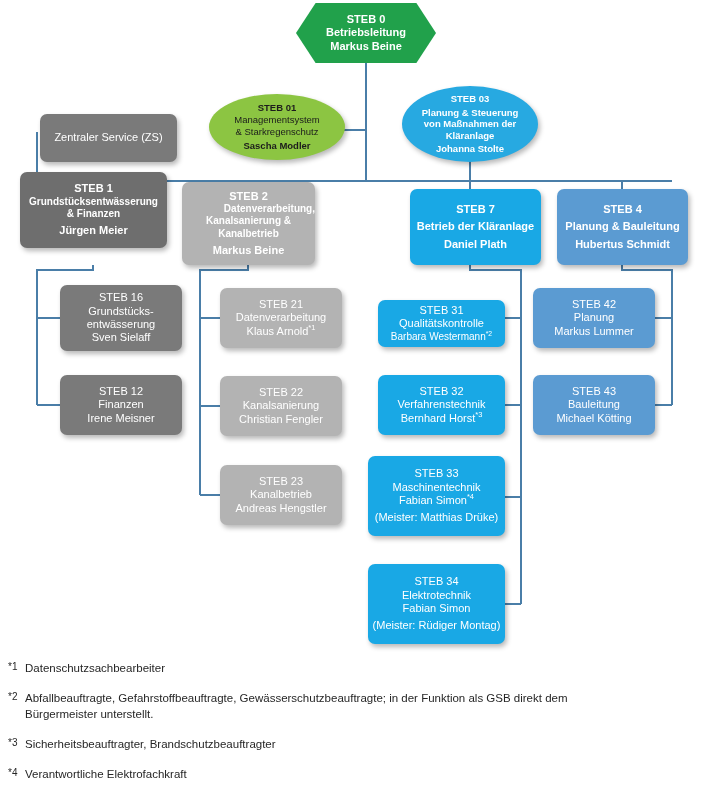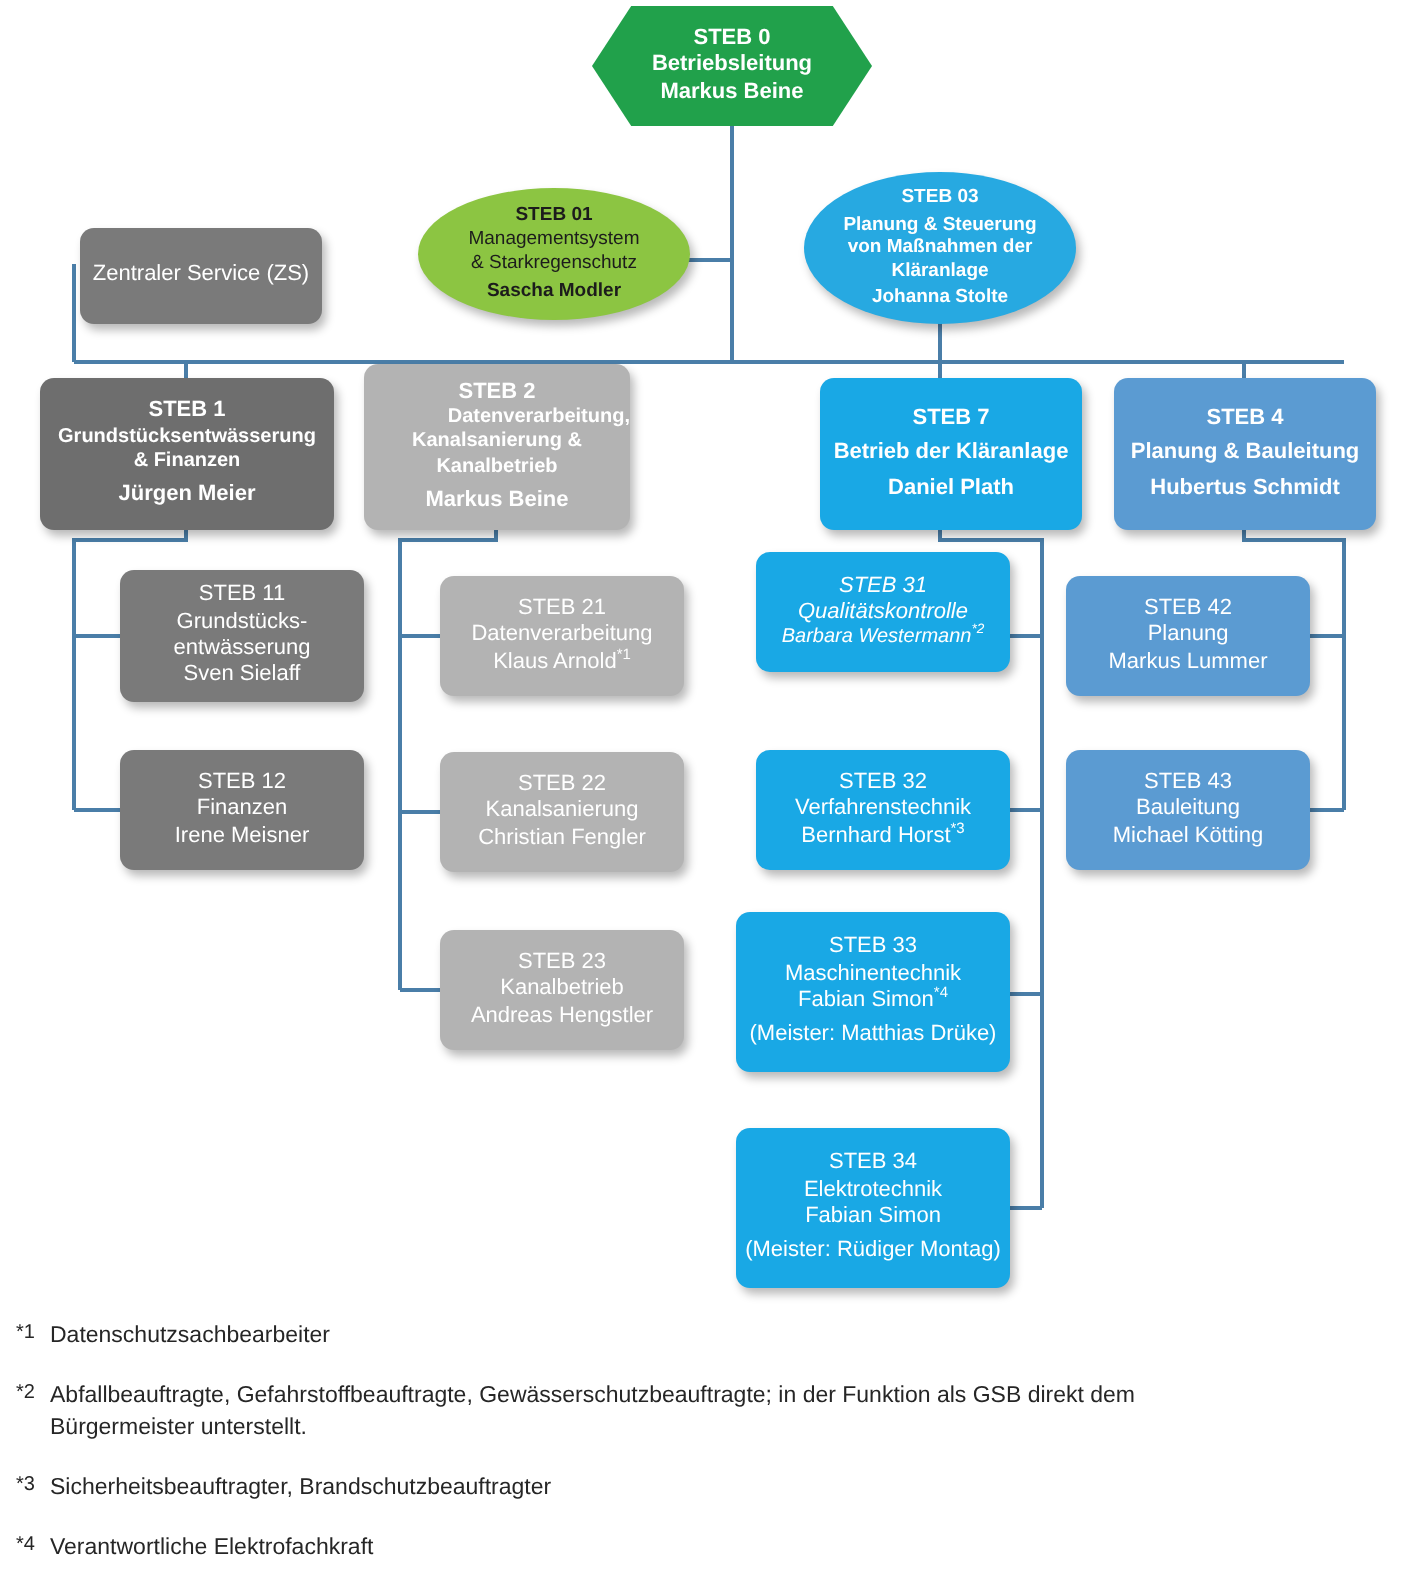--- a/index.html
+++ b/index.html
@@ -109,25 +109,25 @@
   </div>
 
   <div class="node t-blueell fs9" style="left:402px;top:86px;width:136px;height:76px;">
     <span class="ln b">STEB 03</span>
     <span class="ln b" style="margin-top:2px;">Planung &amp; Steuerung</span>
     <span class="ln b">von Maßnahmen der</span>
     <span class="ln b">Kläranlage</span>
     <span class="ln b" style="margin-top:2px;">Johanna Stolte</span>
   </div>
 
-  <div class="node t-gray-med fs11" style="left:40px;top:114px;width:121px;height:48px;justify-content:center;">
+  <div class="node t-gray-med fs11" style="left:40px;top:114px;width:137px;height:48px;justify-content:center;">
     <span class="ln">Zentraler Service (ZS)</span>
   </div>
 
-  <div class="node t-gray-dark fs11" style="left:20px;top:189px;width:147px;height:76px;">
+  <div class="node t-gray-dark fs11" style="left:20px;top:172px;width:147px;height:76px;">
     <span class="ln b">STEB 1</span>
     <span class="ln b" style="font-size:10px;">Grundstücksentwässerung</span>
     <span class="ln b" style="font-size:10px;">&amp; Finanzen</span>
     <span class="ln b" style="margin-top:4px;">Jürgen Meier</span>
   </div>
 
   <div class="node t-gray-light fs11" style="left:182px;top:182px;width:133px;height:83px;">
     <span class="ln b">STEB 2</span>
     <span class="ln b" style="font-size:10px;text-align:right;">Datenverarbeitung,</span>
     <span class="ln b" style="font-size:10px;">Kanalsanierung  &amp;</span>
@@ -141,21 +141,21 @@
     <span class="ln b" style="margin-top:4px;">Daniel Plath</span>
   </div>
 
   <div class="node t-steel fs11" style="left:557px;top:189px;width:131px;height:76px;">
     <span class="ln b">STEB 4</span>
     <span class="ln b" style="margin-top:4px;">Planung &amp; Bauleitung</span>
     <span class="ln b" style="margin-top:4px;">Hubertus Schmidt</span>
   </div>
 
   <div class="node t-gray-med fs11" style="left:60px;top:285px;width:122px;height:66px;">
-    <span class="ln">STEB 11</span>
+    <span class="ln">STEB 16</span>
     <span class="ln">Grundstücks-</span>
     <span class="ln">entwässerung</span>
     <span class="ln">Sven Sielaff</span>
   </div>
 
   <div class="node t-gray-med fs11" style="left:60px;top:375px;width:122px;height:60px;">
     <span class="ln">STEB 12</span>
     <span class="ln">Finanzen</span>
     <span class="ln">Irene Meisner</span>
   </div>
@@ -171,21 +171,21 @@
     <span class="ln">Kanalsanierung</span>
     <span class="ln">Christian Fengler</span>
   </div>
 
   <div class="node t-gray-light fs11" style="left:220px;top:465px;width:122px;height:60px;">
     <span class="ln">STEB 23</span>
     <span class="ln">Kanalbetrieb</span>
     <span class="ln">Andreas Hengstler</span>
   </div>
 
-  <div class="node t-blue fs11" style="left:378px;top:276px;width:127px;height:60px;font-style:italic;">
+  <div class="node t-blue fs11" style="left:378px;top:300px;width:127px;height:47px;">
     <span class="ln">STEB 31</span>
     <span class="ln">Qualitätskontrolle</span>
     <span class="ln" style="font-size:10px;"><span>Barbara Westermann</span><sup>*2</sup></span>
   </div>
 
   <div class="node t-blue fs11" style="left:378px;top:375px;width:127px;height:60px;">
     <span class="ln">STEB 32</span>
     <span class="ln">Verfahrenstechnik</span>
     <span class="ln"><span>Bernhard Horst</span><sup>*3</sup></span>
   </div>

